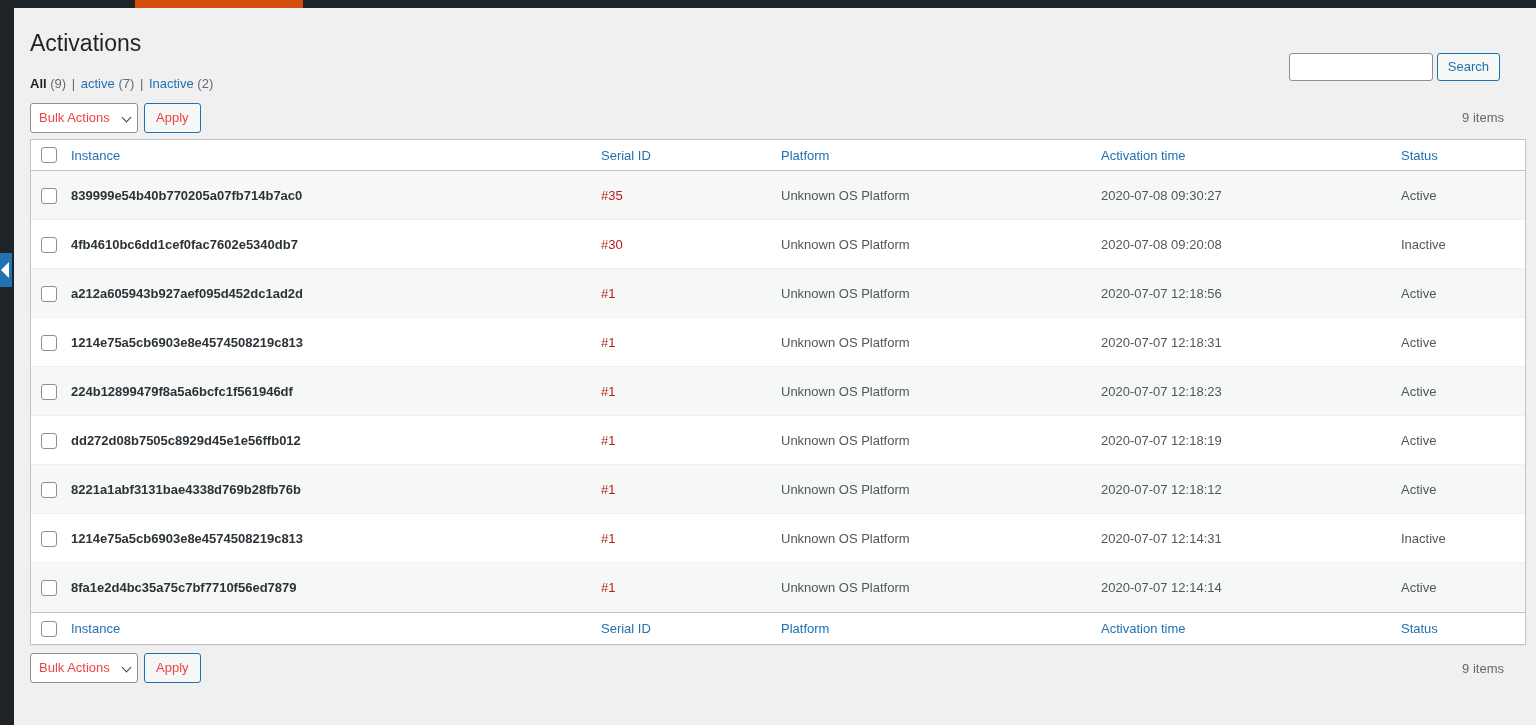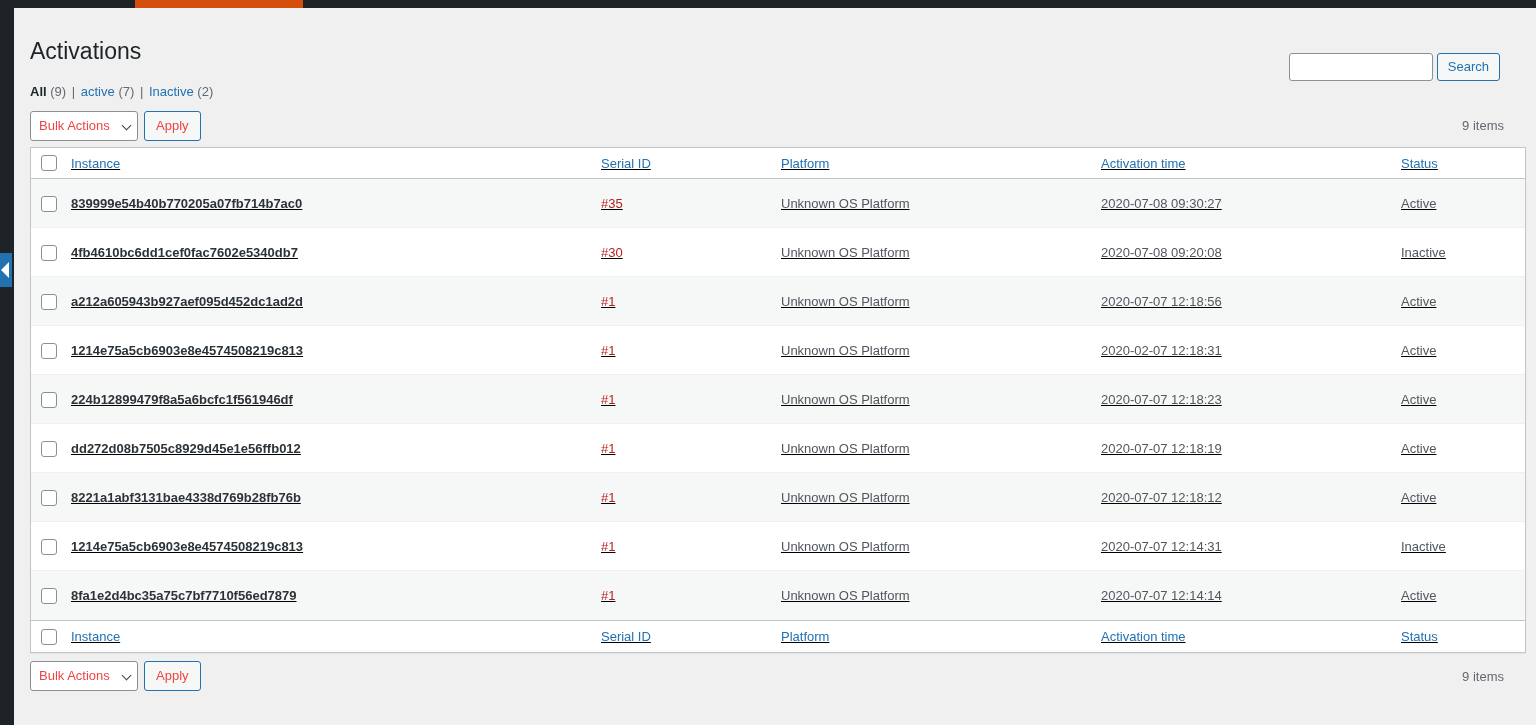--- a/index.html
+++ b/index.html
@@ -41,21 +41,21 @@
   }
 
   
   #content {
     position: absolute; top: 8px; left: 14px;
     width: 1522px; height: 717px;
     background: #f0f0f1;
     overflow: hidden;
   }
 
-  .wrap { padding: 20px 20px 0 8px; }
+  .wrap { padding: 12px 20px 0 8px; }
 
   h1.page-title {
     font-size: 23px; font-weight: 400; color: #1d2327;
     line-height: 1.3; padding: 9px 0 4px 0; margin-left: 8px;
   }
 
   ul.subsubsub {
     list-style: none; margin: 8px 0 0 8px;
     font-size: 13px; color: #646970; line-height: 2;
   }
@@ -119,21 +119,20 @@
 
   
   table.wp-list-table {
     width: 1494px; margin-left: 8px;
     border-collapse: separate; border-spacing: 0;
     background: #fff;
     border: 1px solid #c3c4c7;
     border-radius: 0;
     box-shadow: 0 1px 1px rgba(0,0,0,0.04);
     table-layout: fixed;
-    text-decoration: underline;
   }
   table.wp-list-table th,
   table.wp-list-table td {
     text-align: left; font-size: 13px; vertical-align: middle;
   }
   thead th, tfoot th {
     height: 29px; padding: 7px 10px 7px 0;
     color: #2271b1; font-weight: 400;
     border-bottom: 1px solid #c3c4c7;
     background: #fff;
@@ -253,21 +252,21 @@
             <td class="col-serial"><a href="#">#1</a></td>
             <td class="col-platform">Unknown OS Platform</td>
             <td class="col-time">2020-07-07 12:18:56</td>
             <td class="col-status">Active</td>
           </tr>
           <tr>
             <td class="col-cb"><span class="cb"></span></td>
             <td class="col-instance">1214e75a5cb6903e8e4574508219c813</td>
             <td class="col-serial"><a href="#">#1</a></td>
             <td class="col-platform">Unknown OS Platform</td>
-            <td class="col-time">2020-02-07 12:18:31</td>
+            <td class="col-time">2020-07-07 12:18:31</td>
             <td class="col-status">Active</td>
           </tr>
           <tr>
             <td class="col-cb"><span class="cb"></span></td>
             <td class="col-instance">224b12899479f8a5a6bcfc1f561946df</td>
             <td class="col-serial"><a href="#">#1</a></td>
             <td class="col-platform">Unknown OS Platform</td>
             <td class="col-time">2020-07-07 12:18:23</td>
             <td class="col-status">Active</td>
           </tr>

